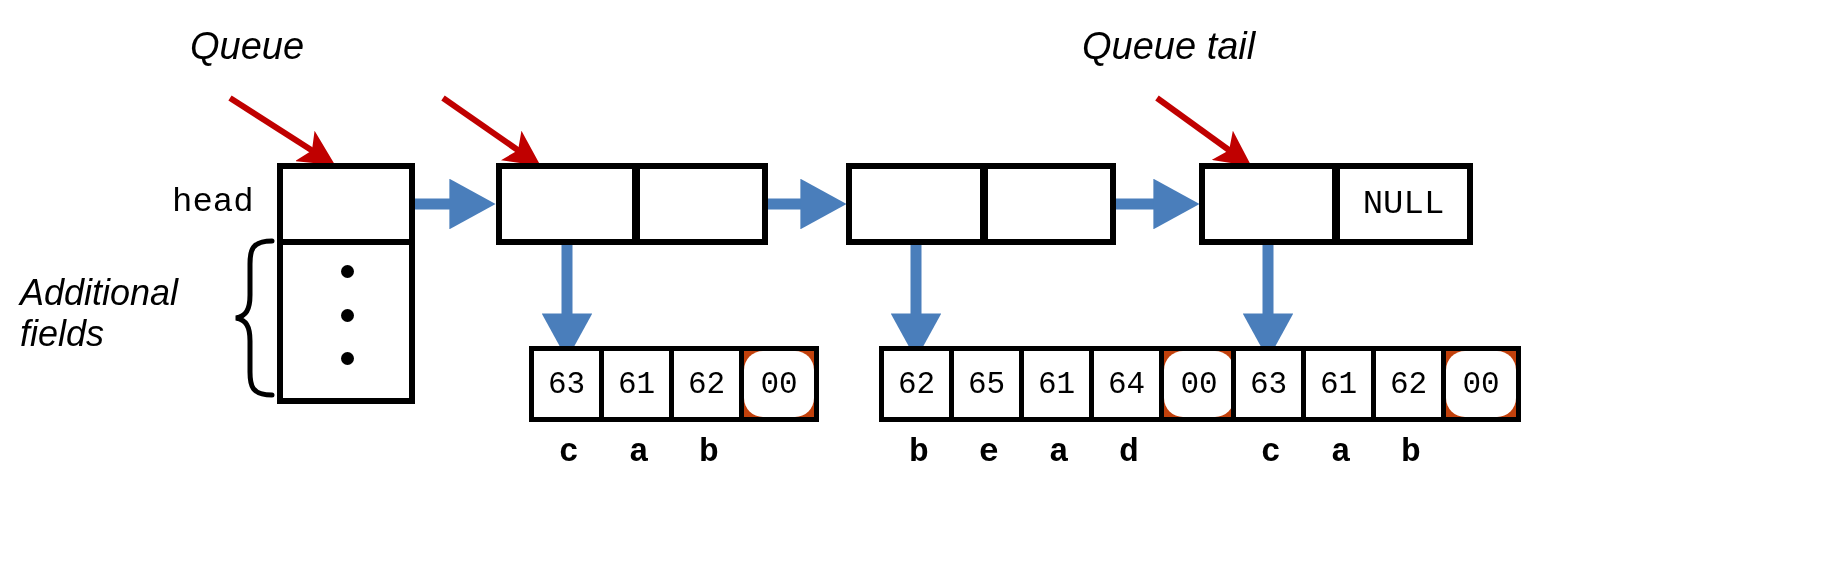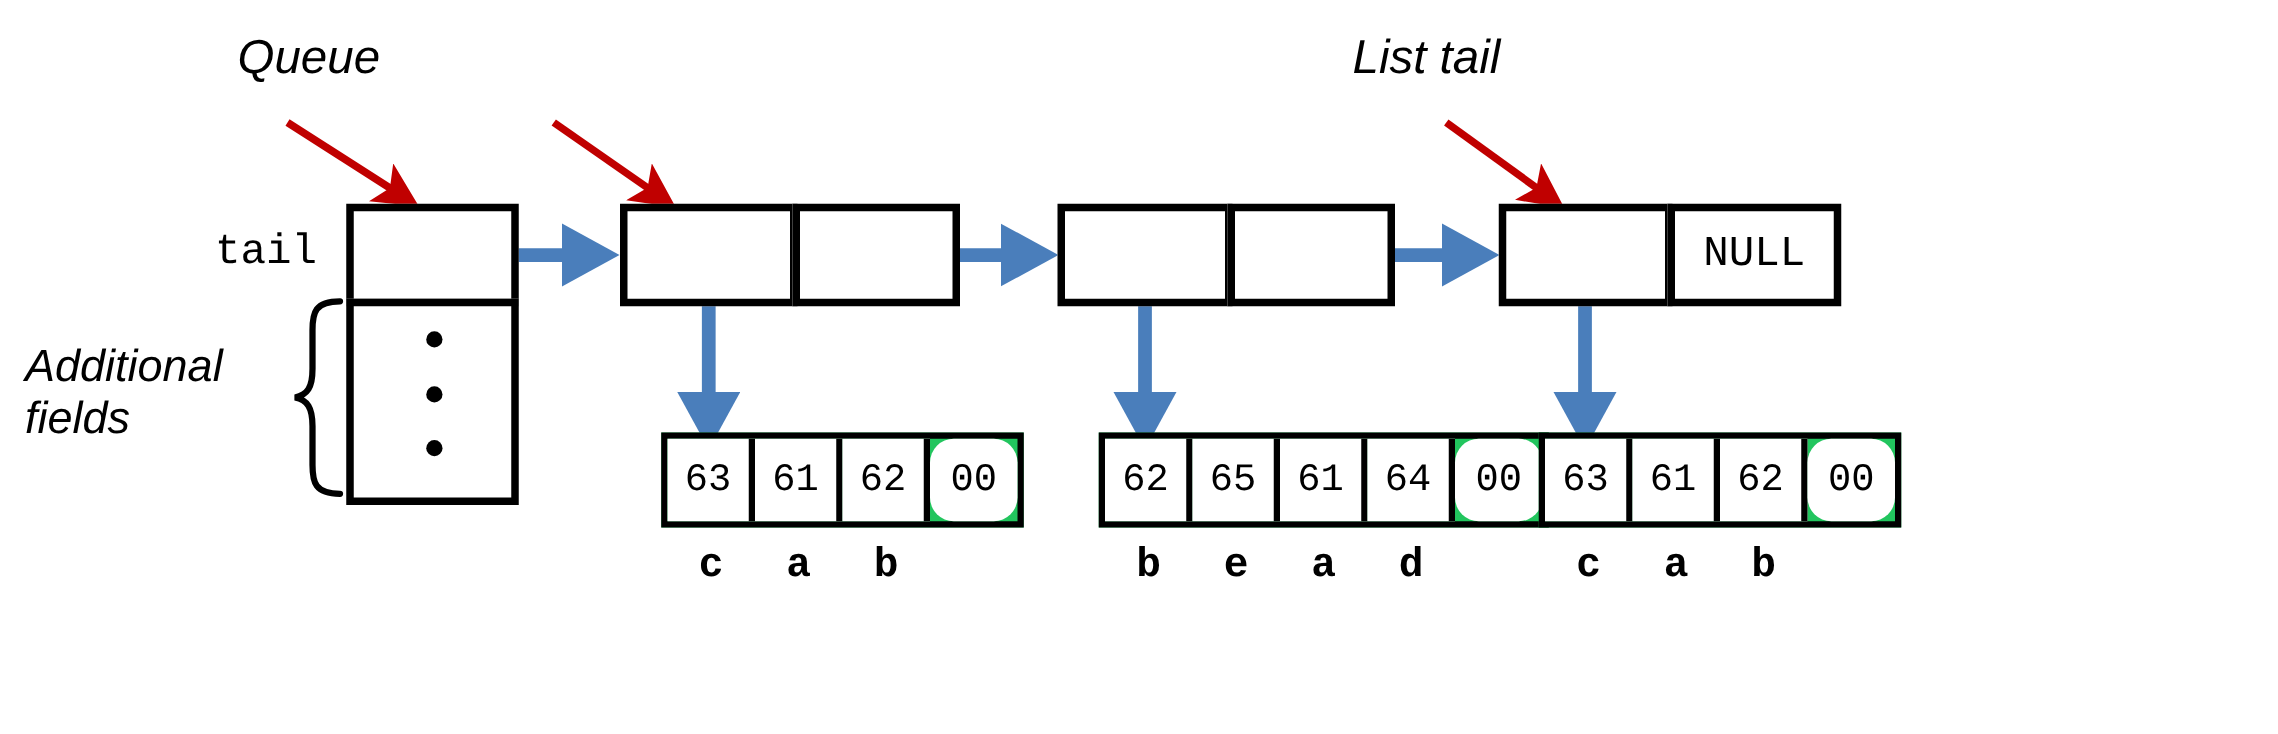--- a/index.html
+++ b/index.html
@@ -65,21 +65,21 @@
     font-family: Liberation Mono, monospace;
     font-size: 34px;
     color: #000000;
   }
   
   .bytearray {
     position: absolute;
     display: flex;
     box-sizing: border-box;
     border: 5px solid #000000;
-    background: #22c55e;
+    background: #c2410c;
   }
   .bytecell {
     box-sizing: border-box;
     width: 70px;
     height: 66px;
     border-right: 5px solid #000000;
     display: flex;
     align-items: center;
     justify-content: center;
     font-family: "Liberation Mono", monospace;
@@ -176,23 +176,23 @@
                C 250,310 246,316 236,318
                C 246,320 250,326 250,341
                L 250,372
                C 250,386 252,395 272,395"></path>
     </g>
   </svg>
 
   <div class="callout" style="left:190px; top:26px;">Queue</div>
 
 
-  <div class="callout" style="left:1082px; top:26px;">List tail</div>
-
-  <div class="mono-label" style="left:172px; top:183px;">tail</div>
+  <div class="callout" style="left:1082px; top:26px;">Queue tail</div>
+
+  <div class="mono-label" style="left:172px; top:183px;">head</div>
 
   <div class="box" style="left:277px; top:163px; width:138px; height:82px;"></div>
 
   <div class="box" style="left:277px; top:239px; width:138px; height:165px;"></div>
 
   <div class="dots" style="left:340px; top:265px; width:14px; height:100px;">
     <span class="dot"></span>
     <span class="dot"></span>
     <span class="dot"></span>
   </div>

